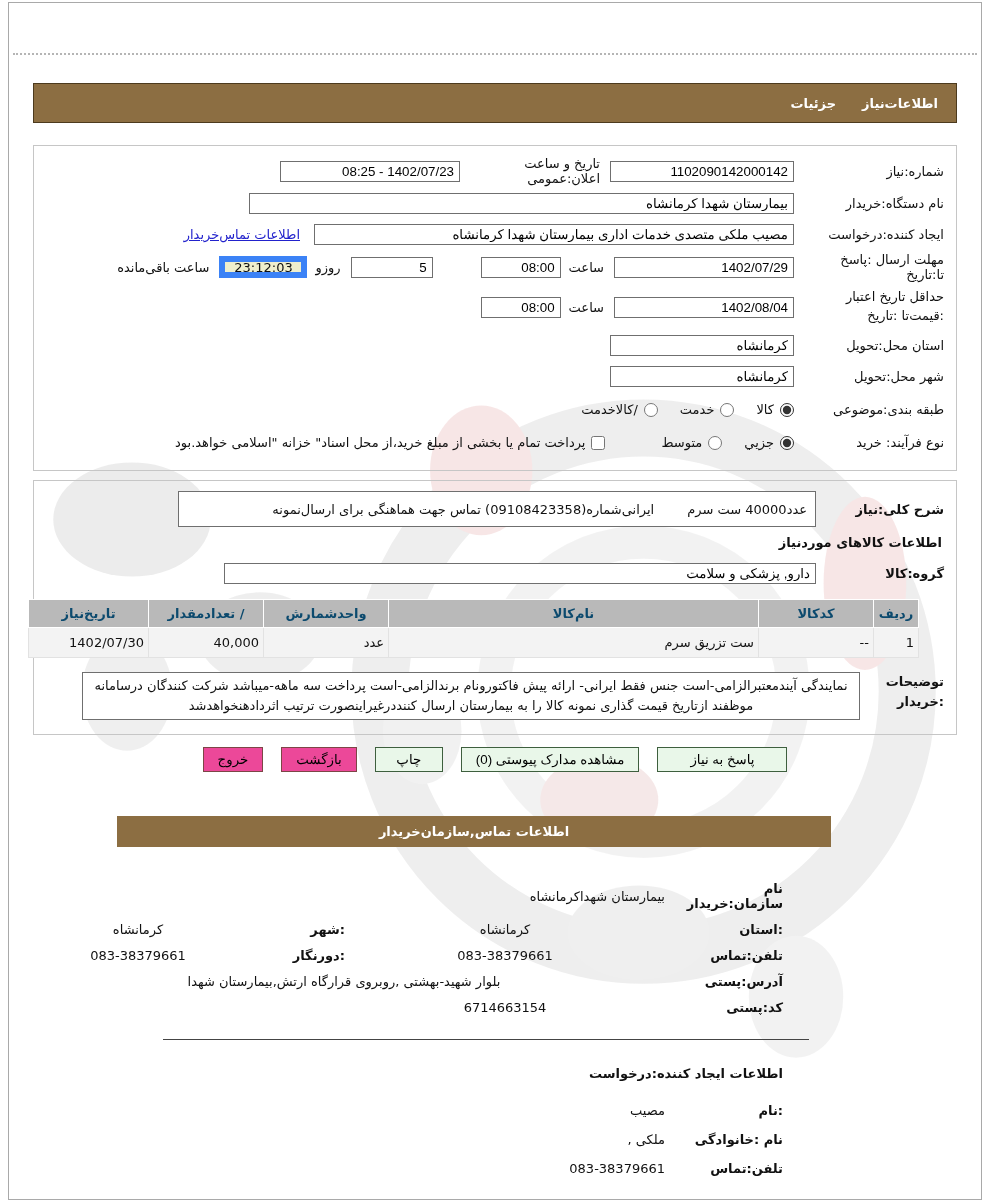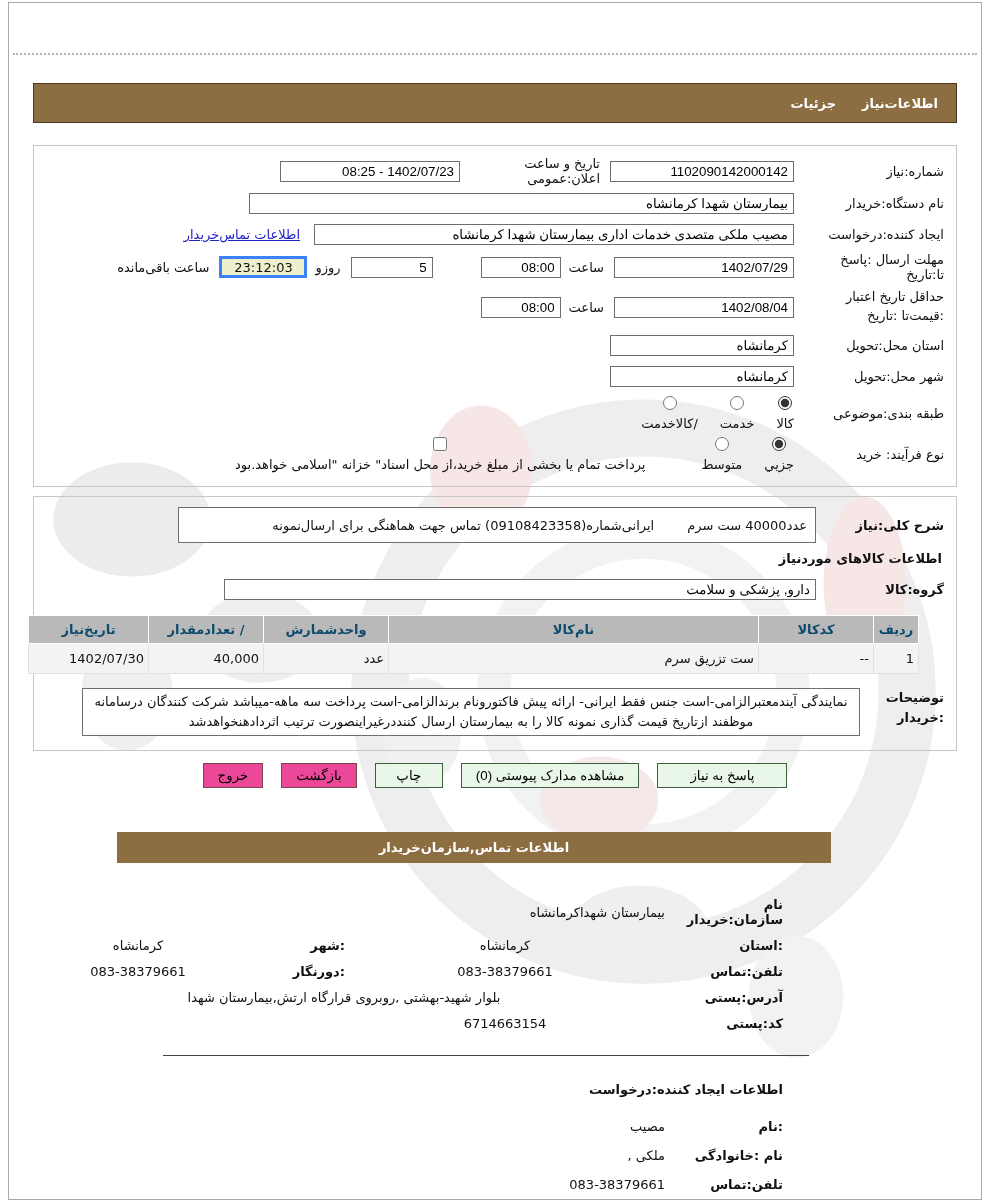--- a/index.html
+++ b/index.html
@@ -19,24 +19,24 @@
   .panel1 { margin-top:22px; }
   .panel2 { margin-top:9px; }
 
   .frow { display:flex; align-items:center; min-height:27px; margin-bottom:4px; }
   .flabel { width:150px; flex:0 0 150px; padding-left:6px; }
   .flabel2 { padding:0 10px 0 8px; }
   .bold { font-weight:bold; }
 
   .tb { border:1px solid #6f6f6f; background:#fff; height:21px; display:flex; align-items:center;
         padding:0 5px; justify-content:flex-start; overflow:hidden; white-space:nowrap; }
-  .countdown { background:#efefcd; border:3px solid #3b82f6; height:22px; display:flex; align-items:center;
+  .countdown { background:#efefcd; border:6px solid #3b82f6; height:22px; display:flex; align-items:center;
                justify-content:center; width:88px; }
   .link { color:#2222cc; cursor:pointer; margin-right:14px; white-space:nowrap;text-decoration:underline; }
-  .radio-pair { display:flex; align-items:center; gap:6px; margin-left:22px;flex-direction:column; }
+  .radio-pair { display:flex; align-items:center; gap:6px; margin-left:22px; }
   input[type=radio], input[type=checkbox] { width:14px; height:14px; accent-color:#333; }
 
   .desc-box { border:1px solid #6f6f6f; background:#fff; width:638px; min-height:36px; display:flex;
               align-items:center; padding:2px 8px; white-space:pre-wrap; }
   .notes-box { border:1px solid #6f6f6f; background:#fff; width:778px; min-height:46px; padding:3px 10px;
                text-align:center; line-height:1.55; }
   .notes-label { width:84px; flex:0 0 84px; font-weight:bold; line-height:1.5; padding-left:6px; }
 
   .heading-sm { font-weight:bold; margin:8px 2px 10px 0; }
 

